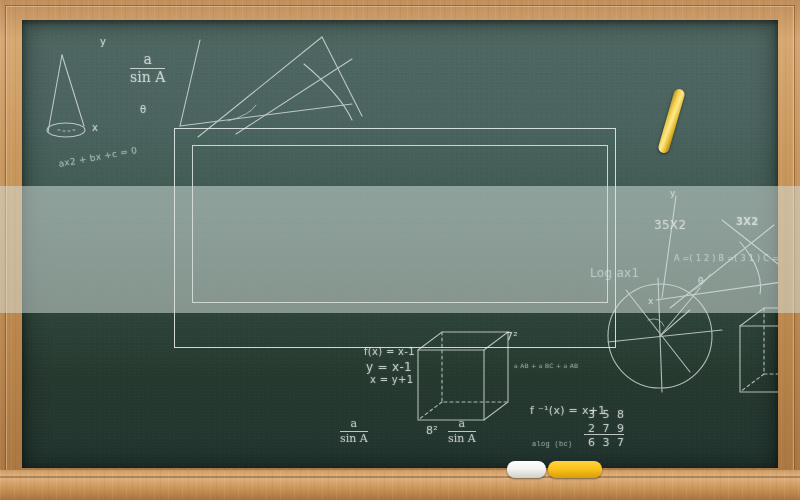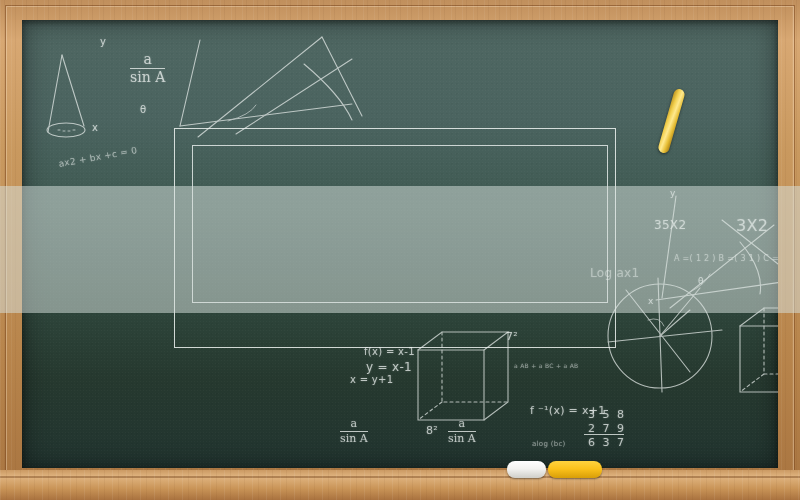--- a/index.html
+++ b/index.html
@@ -210,45 +210,45 @@
       <div class="chalk-txt" style="left:70px;top:102px;font-size:10px;">x</div>
       <div class="chalk-txt" style="left:118px;top:84px;font-size:10px;">θ</div>
       <div class="chalk-txt" style="left:36px;top:132px;font-size:9px;transform:rotate(-10deg);opacity:.6;">ax2 + bx +c = 0</div>
 
       <div class="chalk-txt" style="left:648px;top:168px;font-size:9px;">y</div>
       <div class="chalk-txt" style="left:626px;top:276px;font-size:9px;">x</div>
       <div class="chalk-txt" style="left:676px;top:256px;font-size:9px;">θ</div>
 
       <div class="chalk-txt" style="left:334px;top:326px;font-size:10px;margin-left:8px;">f(x) = x-1</div>
       <div class="chalk-txt" style="left:344px;top:340px;font-size:12px;">y = x-1</div>
-      <div class="chalk-txt" style="left:328px;top:354px;font-size:10px;">x = y+1</div>
+      <div class="chalk-txt" style="left:348px;top:354px;font-size:10px;">x = y+1</div>
       <div class="chalk-txt" style="left:484px;top:310px;font-size:11px;">7²</div>
       <div class="chalk-txt" style="left:492px;top:342px;font-size:6px;opacity:.55;">a AB + a BC + a AB</div>
       <div class="frac" style="left:318px;top:398px;font-size:11px;">
         <span class="num">a</span>
         <span class="bar"></span>
         <span class="den">sin A</span>
       </div>
       <div class="chalk-txt" style="left:404px;top:404px;font-size:11px;">8²</div>
       <div class="frac" style="left:426px;top:398px;font-size:11px;">
         <span class="num">a</span>
         <span class="bar"></span>
         <span class="den">sin A</span>
       </div>
 
       <div class="chalk-txt" style="left:632px;top:198px;font-size:12px;">35X2</div>
-      <div class="chalk-txt" style="left:714px;top:196px;font-size:16px;">3X2</div>
+      <div class="chalk-txt" style="left:714px;top:196px;font-size:10px;font-weight:bold;">3X2</div>
       <div class="chalk-txt" style="left:568px;top:246px;font-size:12px;opacity:.55;">Log ax1</div>
       <div class="chalk-txt" style="left:652px;top:234px;font-size:8px;opacity:.6;">A =( 1 2 ) B =( 3 1 ) C =( 2 3 )</div>
       <div class="chalk-txt" style="left:508px;top:384px;font-size:11px;">f ⁻¹(x) = x+1</div>
       <div class="chalk-txt" style="left:566px;top:388px;font-size:11px;letter-spacing:2px;">3 5 8</div>
       <div class="chalk-txt" style="left:566px;top:402px;font-size:11px;letter-spacing:2px;">2 7 9</div>
       <div class="chalk-txt" style="left:562px;top:414px;font-size:11px;width:40px;height:1px;background:#e9eeec;"></div>
       <div class="chalk-txt" style="left:566px;top:416px;font-size:11px;letter-spacing:2px;">6 3 7</div>
-      <div class="chalk-txt" style="left:510px;top:420px;font-size:7px;opacity:.55;">alog (bc)</div>
+      <div class="chalk-txt" style="left:510px;top:420px;font-size:7px;opacity:.55;font-family:Liberation Mono, monospace;">alog (bc)</div>
     </div>
 
     <div class="rect-outer" style="left:152px;top:108px;width:440px;height:218px;"></div>
     <div class="rect-inner" style="left:170px;top:125px;width:414px;height:156px;"></div>
 
     <div class="chalk-stick-diag" style="left:644px;top:68px;"></div>
   </div>
 
   <div class="band"></div>
 

